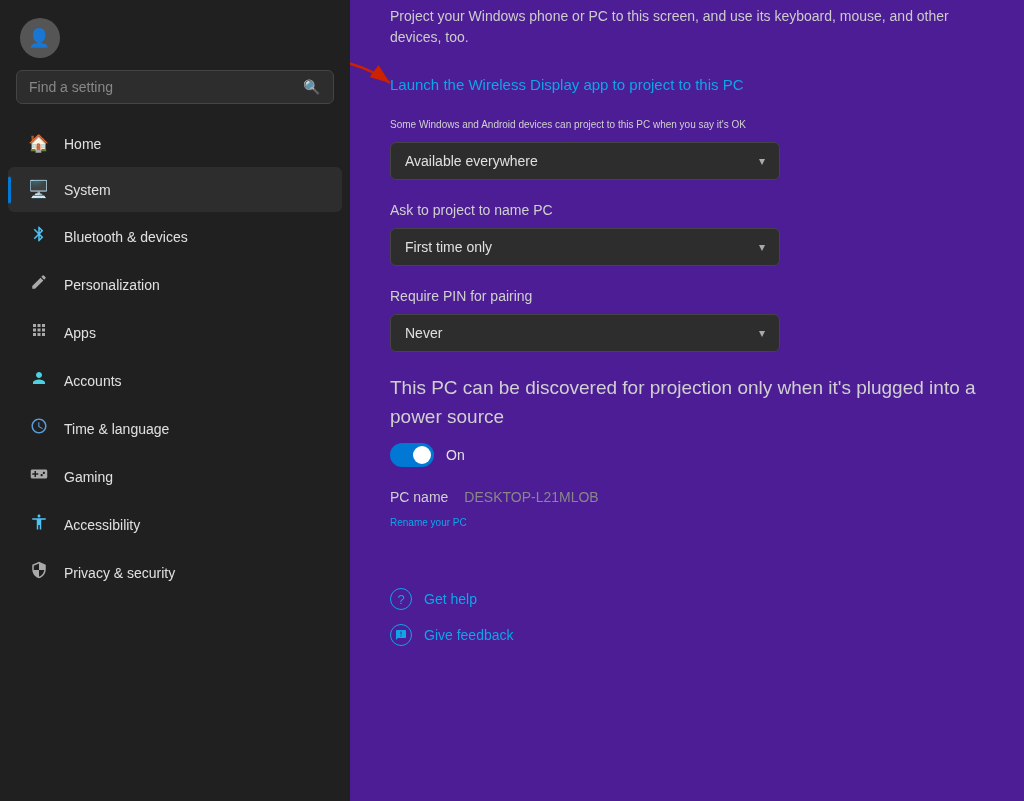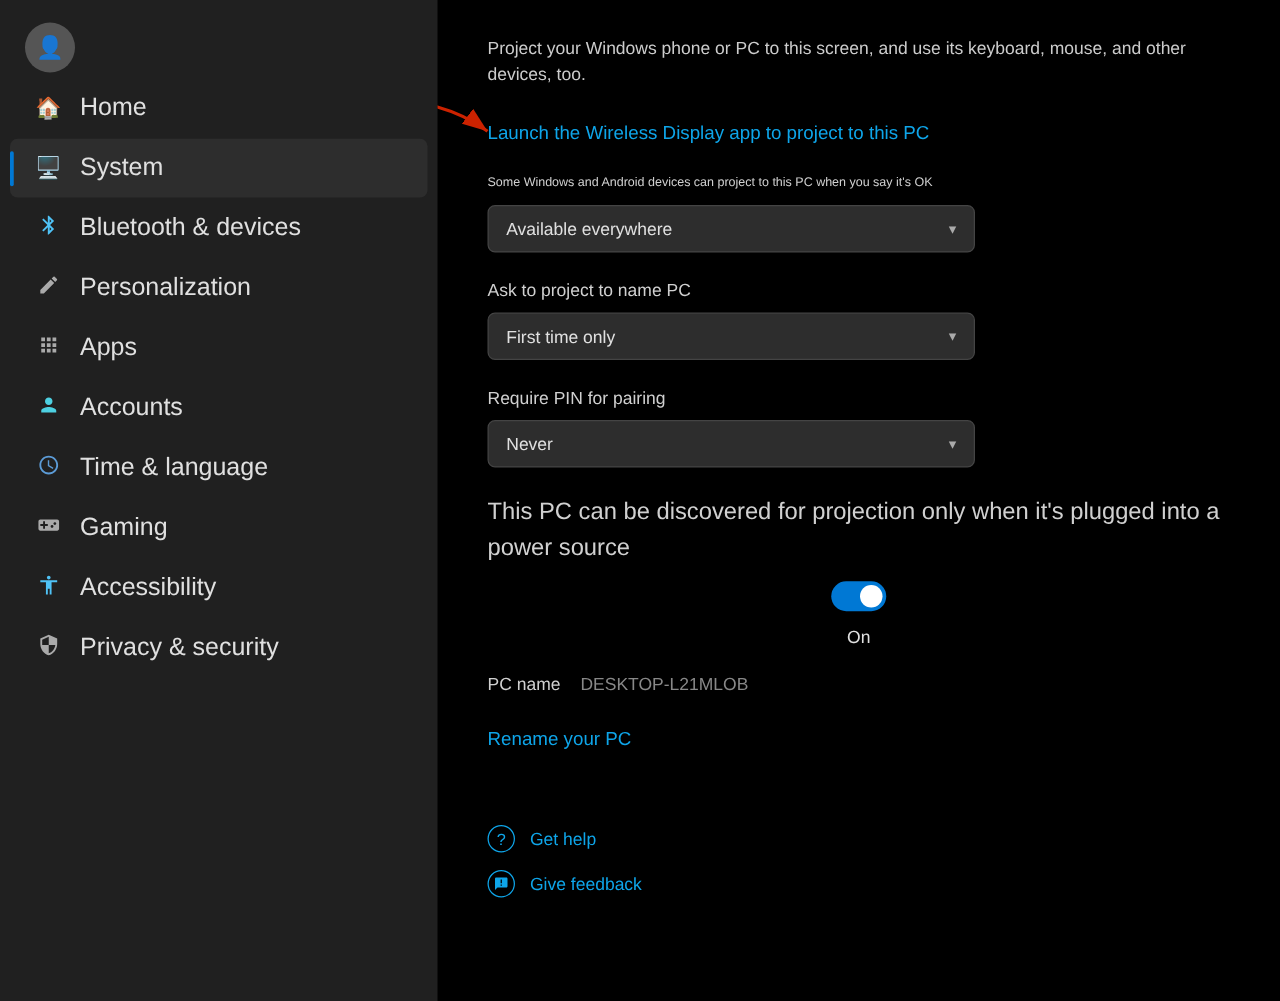--- a/index.html
+++ b/index.html
@@ -70,27 +70,27 @@
       height: 60%;
       background: #0078d4;
       border-radius: 2px;
     }
     .nav-icon {
       width: 22px;
       text-align: center;
       font-size: 18px;
       flex-shrink: 0;
     }
-    .nav-label { font-size: 20px; }
+    .nav-label { font-size: 14px; }
 
     
     .main-content {
       flex: 1;
-      background: #000000;
-      padding: 28px 40px;
+      background: #4c1d95;
+      padding: 6px 40px;
       overflow-y: auto;
     }
 
     .intro-text {
       color: #ccc;
       font-size: 14px;
       line-height: 1.5;
       margin-bottom: 14px;
     }
 
@@ -159,21 +159,20 @@
       font-size: 19px;
       line-height: 1.5;
       margin-bottom: 12px;
     }
 
     .toggle-row {
       display: flex;
       align-items: center;
       gap: 12px;
       margin-bottom: 22px;
-      flex-direction: column;
     }
     .toggle {
       width: 44px;
       height: 24px;
       background: #0078d4;
       border-radius: 12px;
       position: relative;
       cursor: pointer;
       flex-shrink: 0;
     }
@@ -193,26 +192,25 @@
       display: flex;
       align-items: center;
       gap: 16px;
       margin-bottom: 8px;
     }
     .pc-name-label { color: #d0d0d0; font-size: 14px; }
     .pc-name-value { color: #888; font-size: 14px; }
 
     .rename-link {
       color: #0ea5e9;
-      font-size: 15px;
+      font-size: 10px;
       cursor: pointer;
       text-decoration: none;
       display: inline-block;
       margin-bottom: 30px;
-      margin-top: 20px;
     }
 
     .footer-links {
       display: flex;
       flex-direction: column;
       gap: 14px;
       margin-top: 30px;
     }
     .footer-link-item {
       display: flex;
@@ -267,20 +265,24 @@
     .icon-update { color: #4fc3f7; font-size: 17px; }
   </style>
 </head>
 <body>
 
 <aside class="sidebar">
   <div class="avatar-area">
     <div class="avatar-circle">👤</div>
   </div>
 
+  <div class="search-bar">
+    <input type="text" placeholder="Find a setting" style="">
+    <span class="search-icon-svg">🔍</span>
+  </div>
 
   <nav>
 
     <div class="nav-item">
       <span class="nav-icon icon-home">🏠</span>
       <span class="nav-label">Home</span>
     </div>
 
     <div class="nav-item active">
       <span class="nav-icon icon-system">🖥️</span>

